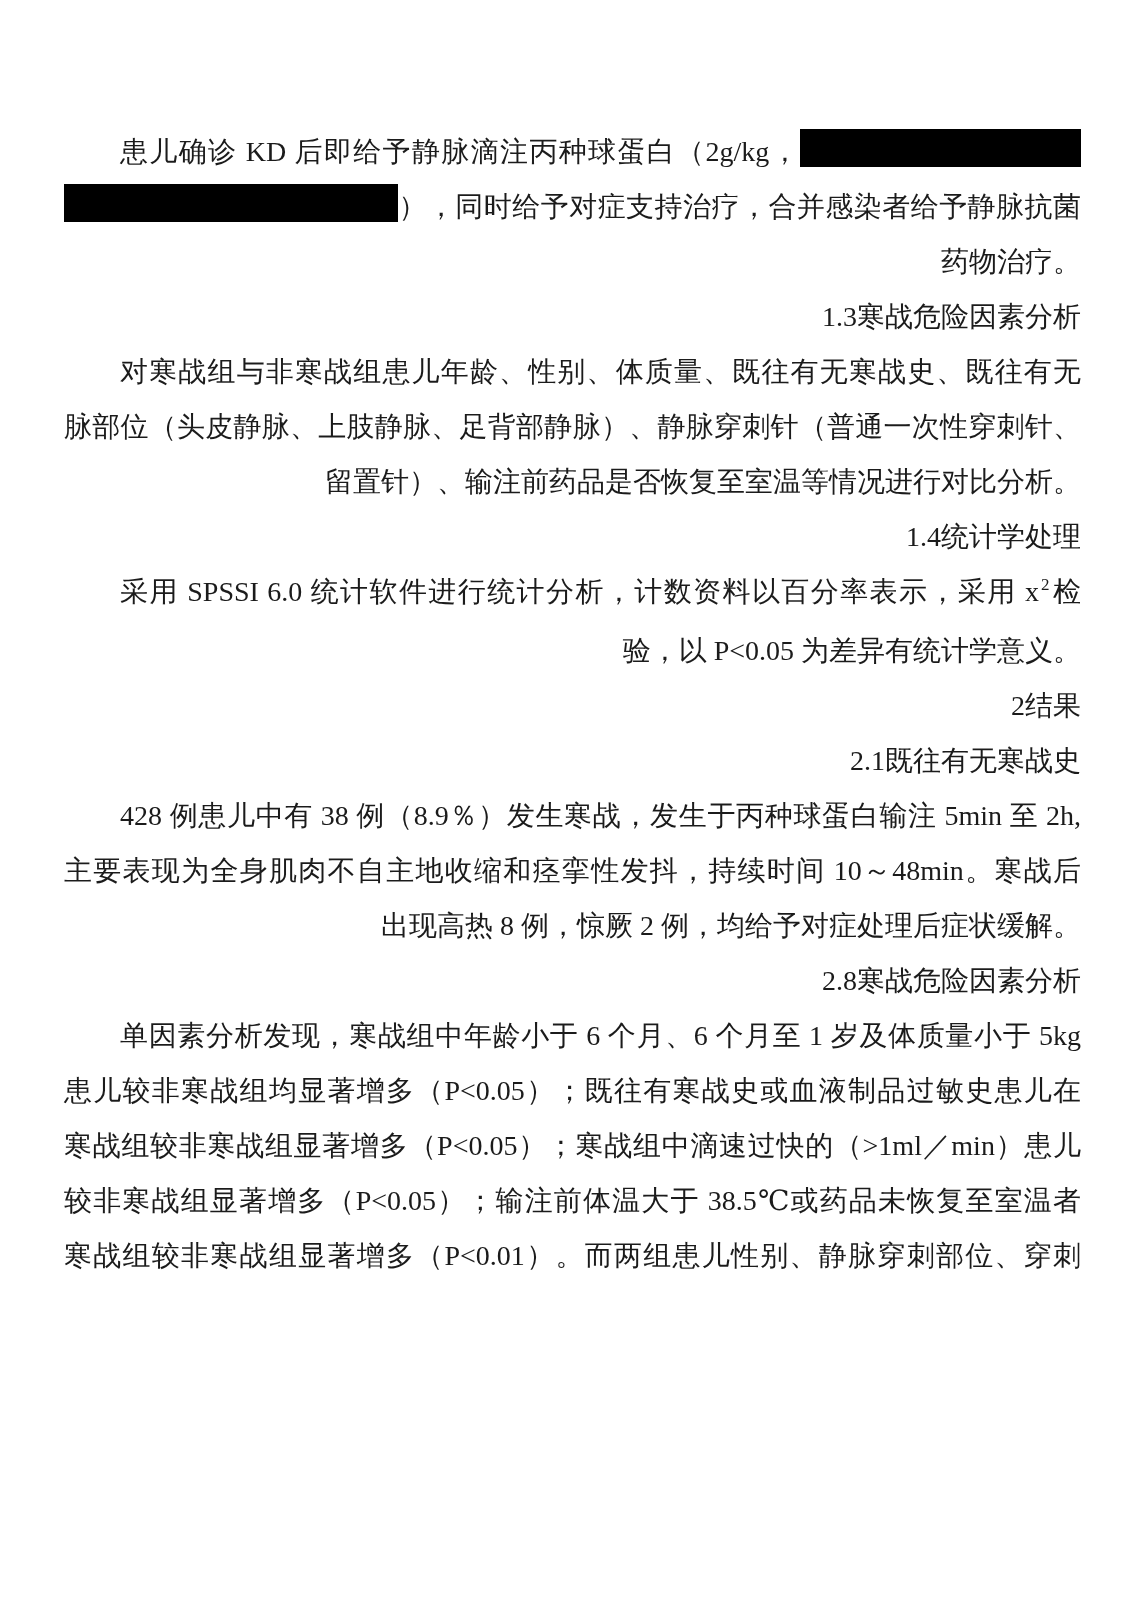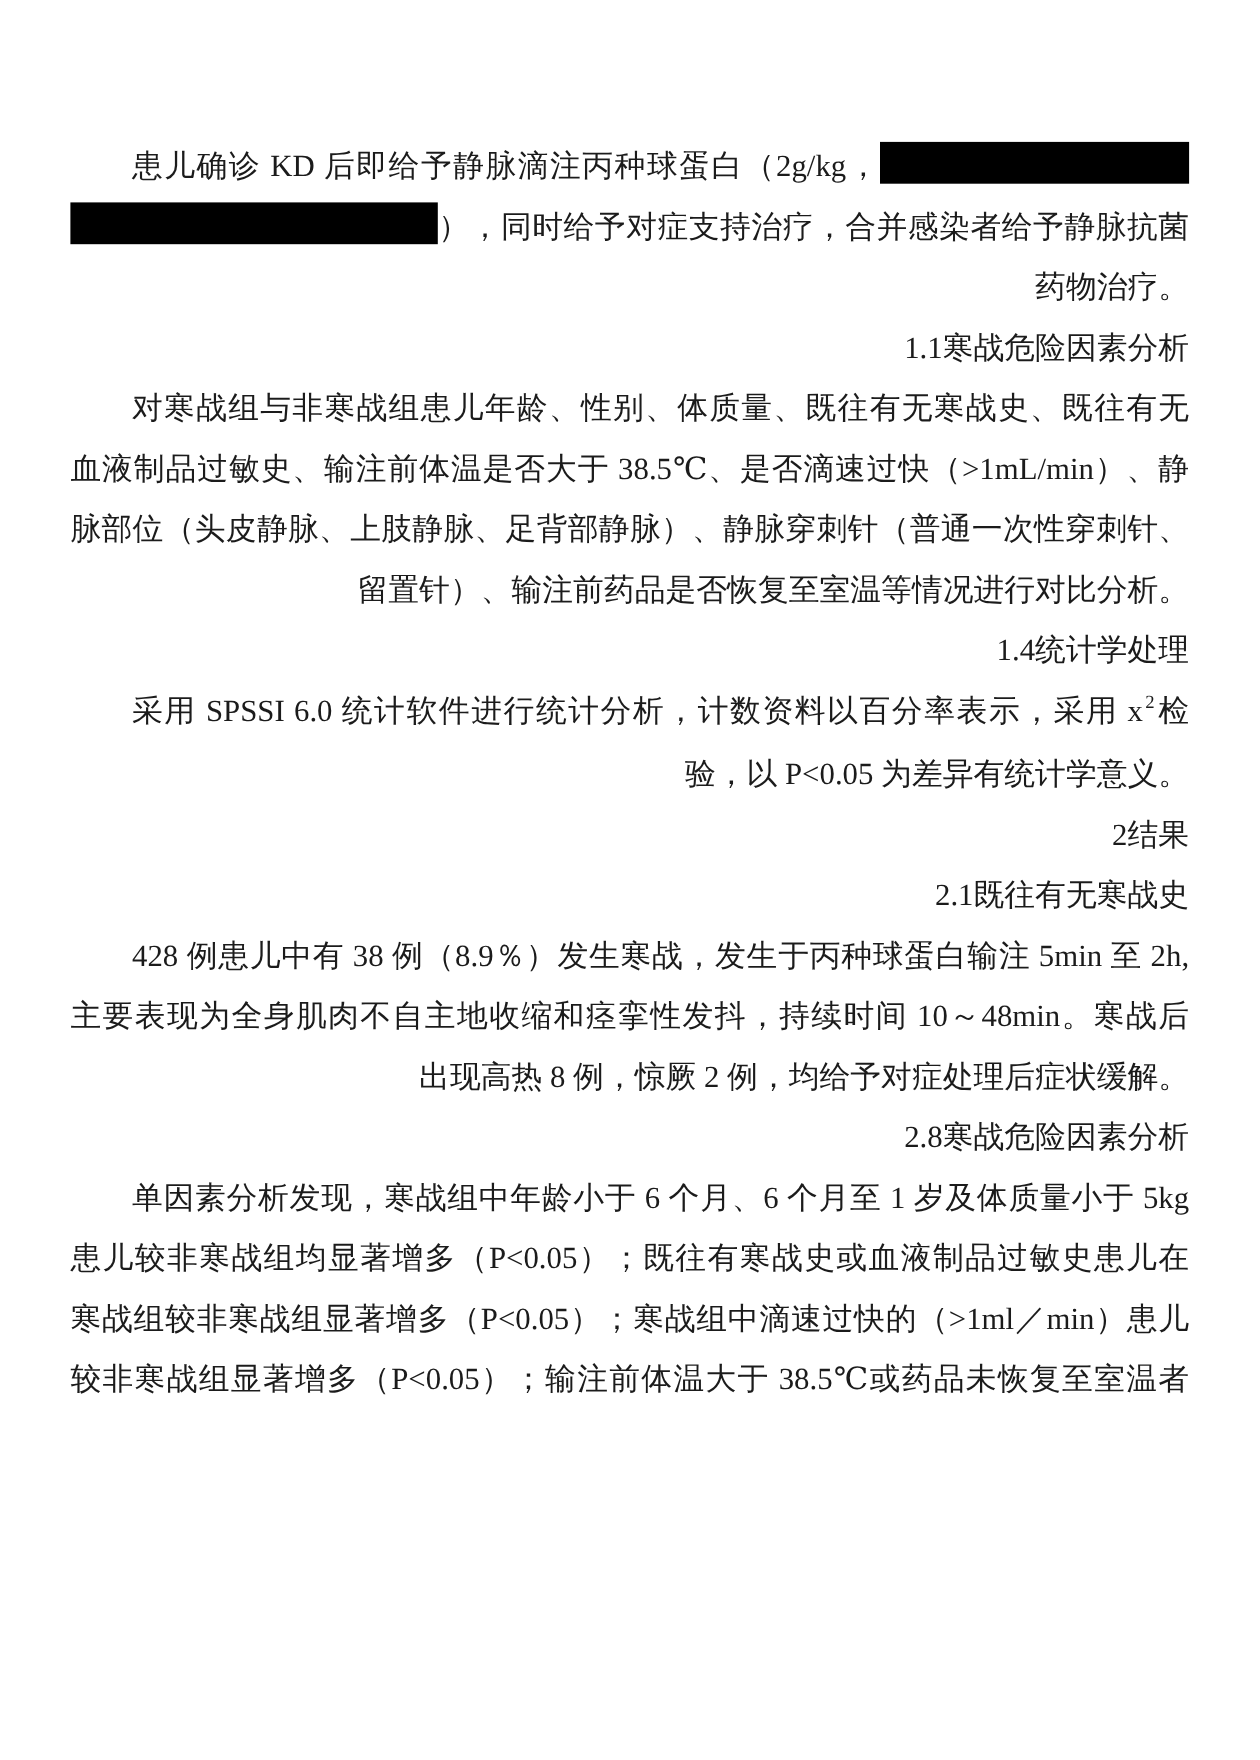--- a/index.html
+++ b/index.html
@@ -49,25 +49,24 @@
 
 <div class="page">
   <div class="content">
 
     <div>
       <div class="line j indent"><span>患儿确诊 KD 后即给予静脉滴注丙种球蛋白（2g/kg，</span><span class="redact r1"></span></div>
       <div class="line j"><span class="redact r2"></span><span>），同时给予对症支持治疗，合并感染者给予静脉抗菌</span></div>
       <div class="line">药物治疗。</div>
     </div>
 
-    <div class="line heading"><span class="hnum">1.1</span><span>寒战危险因素分析</span></div>
+    <div class="line heading"><span class="hnum">1.3</span><span>寒战危险因素分析</span></div>
 
     <div>
       <div class="line j indent">对寒战组与非寒战组患儿年龄、性别、体质量、既往有无寒战史、既往有无</div>
-      <div class="line j">血液制品过敏史、输注前体温是否大于 38.5℃、是否滴速过快（&gt;1mL/min）、静</div>
       <div class="line j">脉部位（头皮静脉、上肢静脉、足背部静脉）、静脉穿刺针（普通一次性穿刺针、</div>
       <div class="line">留置针）、输注前药品是否恢复至室温等情况进行对比分析。</div>
     </div>
 
     <div class="line heading"><span class="hnum">1.4</span><span>统计学处理</span></div>
 
     <div>
       <div class="line j indent"><span>采用 SPSSI 6.0 统计软件进行统计分析，计数资料以百分率表示，采用 x</span><span class="sup">2</span><span>检</span></div>
       <div class="line">验，以 P&lt;0.05 为差异有统计学意义。</div>
     </div>
@@ -82,16 +81,17 @@
       <div class="line">出现高热 8 例，惊厥 2 例，均给予对症处理后症状缓解。</div>
     </div>
 
     <div class="line heading"><span class="hnum">2.8</span><span>寒战危险因素分析</span></div>
 
     <div>
       <div class="line j indent">单因素分析发现，寒战组中年龄小于 6 个月、6 个月至 1 岁及体质量小于 5kg</div>
       <div class="line j">患儿较非寒战组均显著增多（P&lt;0.05）；既往有寒战史或血液制品过敏史患儿在</div>
       <div class="line j">寒战组较非寒战组显著增多（P&lt;0.05）；寒战组中滴速过快的（&gt;1ml／min）患儿</div>
       <div class="line j">较非寒战组显著增多（P&lt;0.05）；输注前体温大于 38.5℃或药品未恢复至室温者</div>
+      <div class="line j">寒战组较非寒战组显著增多（P&lt;0.01）。而两组患儿性别、静脉穿刺部位、穿刺</div>
     </div>
 
   </div>
 </div>
 
 </body></html>

